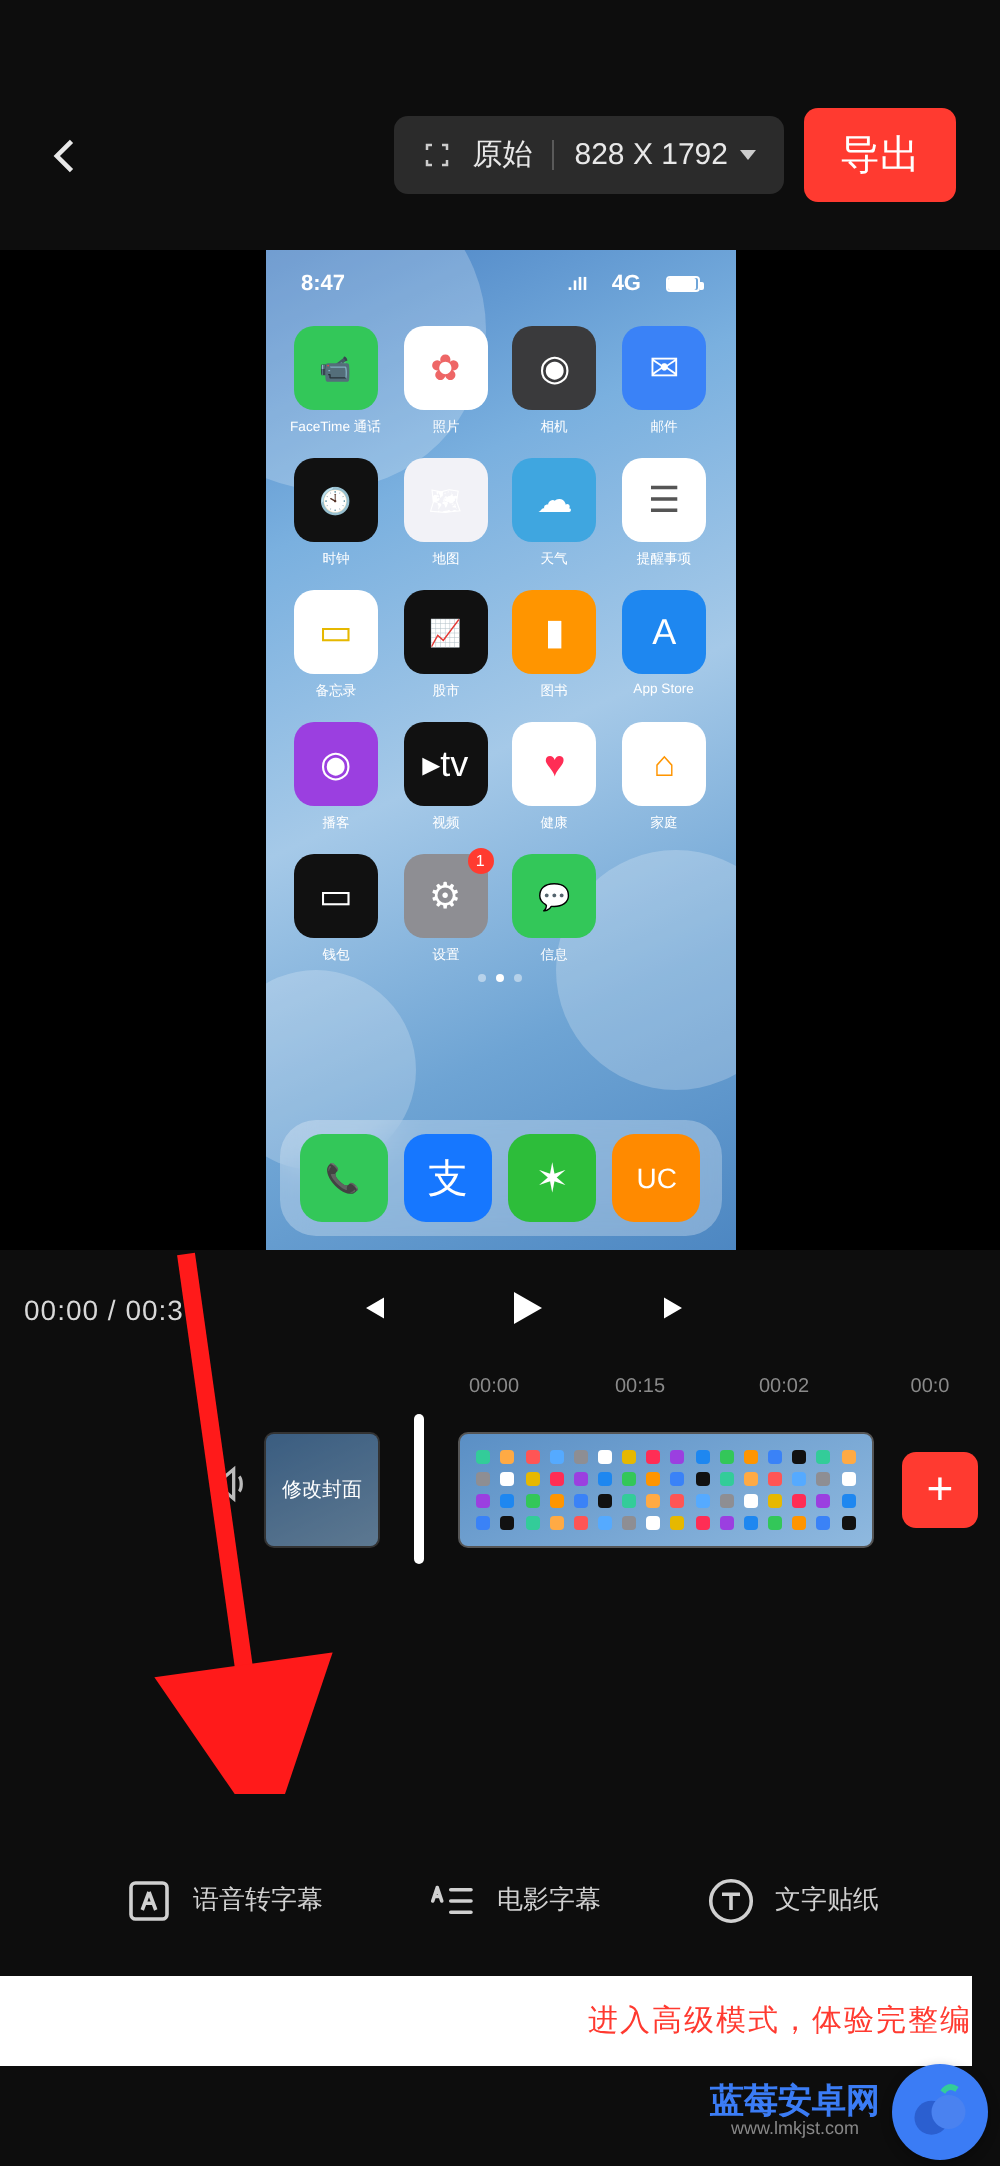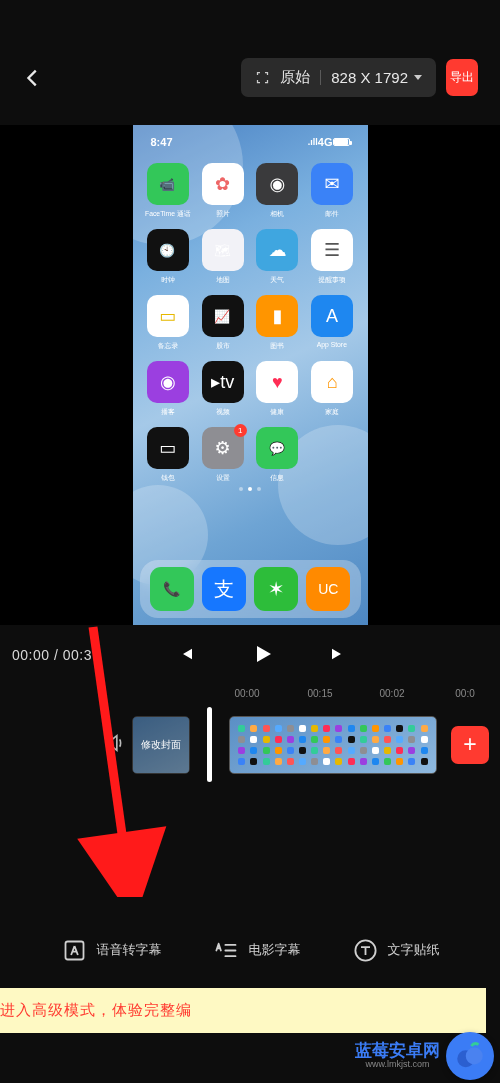--- a/index.html
+++ b/index.html
@@ -5,29 +5,29 @@
     *{margin:0;padding:0;box-sizing:border-box;font-family:-apple-system,"PingFang SC",sans-serif}
     body{width:500px;height:1083px;background:#0d0d0d;position:relative;overflow:hidden}
     .top-bar{height:125px;display:flex;align-items:center;padding:0 22px;gap:10px;padding-top:30px}
     .back-btn{width:22px;height:22px;flex-shrink:0}
     .back-btn svg{width:100%;height:100%;fill:none;stroke:#e8e8e8;stroke-width:2.5}
     .spacer{flex:1}
     .ratio-pill{display:flex;align-items:center;gap:10px;background:#2b2b2b;border-radius:7px;padding:10px 14px;color:#e8e8e8;font-size:15px}
     .ratio-pill .sep{width:1px;height:15px;background:#5a5a5a}
     .ratio-pill .dims{display:flex;align-items:center;gap:6px}
     .tri-down{width:0;height:0;border-left:4px solid transparent;border-right:4px solid transparent;border-top:5px solid #ccc}
-    .export-btn{background:#ff3a30;color:#fff;border-radius:7px;padding:10px 4px;font-size:12px}
+    .export-btn{background:#ff3a30;color:#fff;border-radius:7px;padding:10px 18px;font-size:20px}
     .preview-area{height:500px;background:#000;display:flex;align-items:flex-start;justify-content:center}
     .phone-screen{width:235px;height:500px;background:linear-gradient(155deg,#4a82c4 0%,#7ab0df 25%,#a5c9e8 50%,#6ea4d4 75%,#4d87c2 100%);position:relative;overflow:hidden}
     .bubble{position:absolute;border-radius:50%;background:rgba(255,255,255,.22)}
     .b1{width:160px;height:160px;top:-40px;left:-50px}
     .b2{width:120px;height:120px;top:300px;right:-30px}
     .b3{width:100px;height:100px;bottom:40px;left:-25px}
     .status-bar{position:relative;height:28px;display:flex;align-items:center;justify-content:space-between;padding:6px 18px 0;color:#fff;font-size:11px;font-weight:600}
-    .sb-right{display:flex;align-items:center;gap:0}
+    .sb-right{display:flex;align-items:center;gap:12px}
     .bat{width:17px;height:8px;border:1px solid #fff;border-radius:2px;position:relative}
     .bat::after{content:"";position:absolute;right:-3px;top:2px;width:1.5px;height:4px;background:#fff;border-radius:0 1px 1px 0}
     .bat i{display:block;width:14px;height:6px;background:#fff;margin:0;border-radius:1px}
     .app-grid{position:relative;padding:10px 10px 0;display:grid;grid-template-columns:repeat(4,1fr);gap:10px 4px;justify-items:center}
     .app{width:44px;display:flex;flex-direction:column;align-items:center;gap:3px}
     .ico{width:42px;height:42px;border-radius:10px;display:flex;align-items:center;justify-content:center;font-size:18px;color:#fff;position:relative}
     .app-label{font-size:8px;color:#fff;text-align:center;white-space:nowrap;transform:scale(.85)}
     .badge{position:absolute;top:-3px;right:-3px;width:13px;height:13px;background:#ff3b30;border-radius:50%;font-size:8px;display:flex;align-items:center;justify-content:center;color:#fff}
     .dots{position:relative;display:flex;justify-content:center;gap:5px;margin-top:4px}
     .dot{width:4px;height:4px;border-radius:50%;background:rgba(255,255,255,.45)}
@@ -50,21 +50,21 @@
     .playhead{width:5px;height:75px;background:#fff;border-radius:3px;margin:0 3px}
     .clip{height:58px;flex:0 0 208px;border-radius:5px;border:1.5px solid #555;background:linear-gradient(155deg,#5a8fc5,#8fb9df);position:relative;overflow:hidden;display:flex;align-items:center;justify-content:center}
     .dotrows{width:92%;display:flex;flex-direction:column;gap:4px}
     .drow{display:flex;justify-content:space-between}
     .d{width:7px;height:7px;border-radius:2px}
     .add-btn{width:38px;height:38px;background:#ff3a30;border-radius:7px;display:flex;align-items:center;justify-content:center;color:#fff;font-size:23px;font-weight:300;flex-shrink:0}
     .arrow{position:absolute;top:617px;left:38px;width:140px;height:280px;pointer-events:none;z-index:5}
     .tools-row{position:absolute;bottom:93px;left:0;right:0;height:80px;display:flex;align-items:center;justify-content:space-around;padding:0 35px}
     .tool{display:flex;flex-direction:row;align-items:center;gap:9px;color:#d0d0d0;font-size:13px}
     .tool svg{width:27px;height:27px;fill:none;stroke:#d0d0d0;stroke-width:1.6}
-    .footer{position:absolute;bottom:50px;left:0;right:14px;height:45px;background:#fef9c3;display:flex;align-items:center;justify-content:flex-start;color:#ff3a30;font-size:15px;letter-spacing:1px}
+    .footer{position:absolute;bottom:50px;left:0;right:14px;height:45px;background:#ffffff;display:flex;align-items:center;justify-content:flex-end;color:#ff3a30;font-size:15px;letter-spacing:1px}
     .wm{position:absolute;bottom:3px;right:6px;display:flex;align-items:center;gap:6px;z-index:10}
     .wm-ico{width:48px;height:48px;background:#3b7cf5;border-radius:50%;display:flex;align-items:center;justify-content:center;box-shadow:0 2px 6px rgba(0,0,0,.3)}
     .wm-txt{color:#3b7cf5;font-size:17px;font-weight:700;display:flex;flex-direction:column;align-items:center;line-height:1.1}
     .wm-txt small{font-size:9px;color:#888;font-weight:400}
   </style>
 </head>
 <body>
 
 <div class="top-bar">
   <div class="back-btn">

